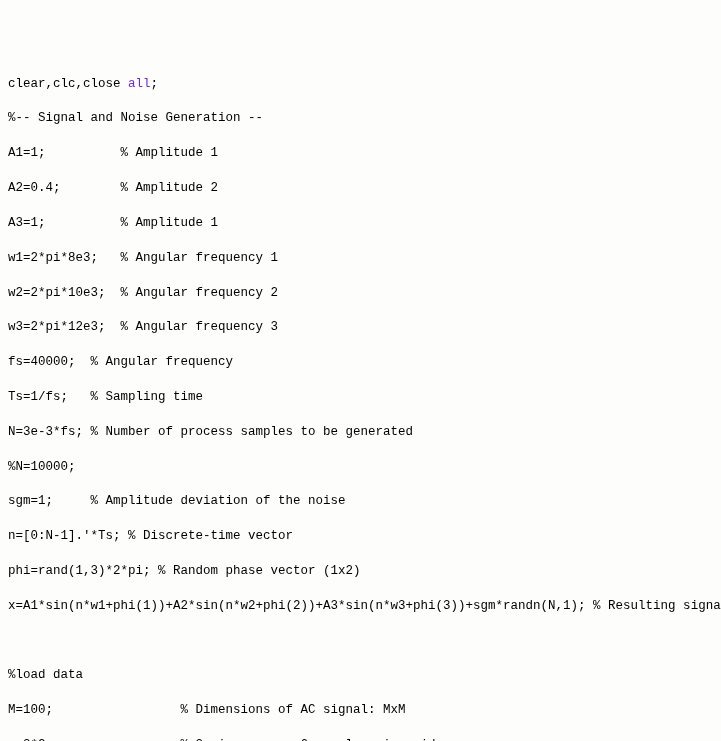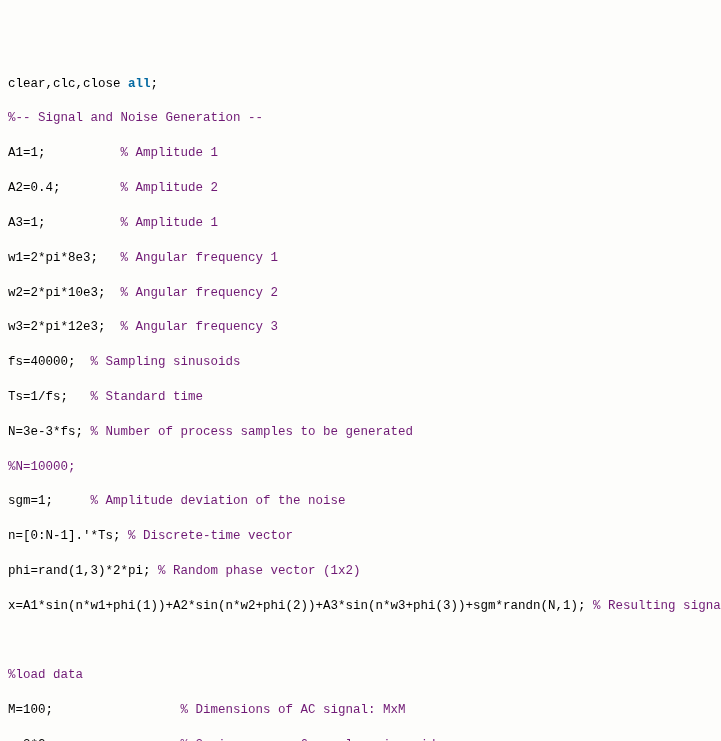--- a/index.html
+++ b/index.html
@@ -7,40 +7,40 @@
     padding: 6px 8px;
     background: #fdfdfb;
     font-family: Consolas, "Courier New", monospace;
     font-size: 12.5px;
     line-height: 17.4px;
     color: #000;
     white-space: pre;
     width: 721px;
     box-sizing: border-box;
   }
-  .comment { color: #701a75; }
-  .keyword { color: #0369a1; font-weight: bold; }
+  .comment { color: #000000; }
+  .keyword { color: #6d28d9; }
   span[data-bind] { white-space: pre; }
   .ln { display: block; }
 </style>
 </head>
 <body>
 
 
 
 <div class="ln"><span data-bind="lines.l1a">clear,clc,close </span><span class="keyword" data-bind="lines.l1b">all</span><span data-bind="lines.l1c">;</span></div>
 <div class="ln"><span class="comment" data-bind="lines.l2">%-- Signal and Noise Generation --</span></div>
 <div class="ln"><span data-bind="lines.l3a">A1=1;          </span><span class="comment" data-bind="lines.l3b">% Amplitude 1</span></div>
 <div class="ln"><span data-bind="lines.l4a">A2=0.4;        </span><span class="comment" data-bind="lines.l4b">% Amplitude 2</span></div>
 <div class="ln"><span data-bind="lines.l5a">A3=1;          </span><span class="comment" data-bind="lines.l5b">% Amplitude 1</span></div>
 <div class="ln"><span data-bind="lines.l6a">w1=2*pi*8e3;   </span><span class="comment" data-bind="lines.l6b">% Angular frequency 1</span></div>
 <div class="ln"><span data-bind="lines.l7a">w2=2*pi*10e3;  </span><span class="comment" data-bind="lines.l7b">% Angular frequency 2</span></div>
 <div class="ln"><span data-bind="lines.l8a">w3=2*pi*12e3;  </span><span class="comment" data-bind="lines.l8b">% Angular frequency 3</span></div>
-<div class="ln"><span data-bind="lines.l9a">fs=40000;  </span><span class="comment" data-bind="lines.l9b">% Sampling sinusoids</span></div>
-<div class="ln"><span data-bind="lines.l10a">Ts=1/fs;   </span><span class="comment" data-bind="lines.l10b">% Standard time</span></div>
+<div class="ln"><span data-bind="lines.l9a">fs=40000;  </span><span class="comment" data-bind="lines.l9b">% Angular frequency</span></div>
+<div class="ln"><span data-bind="lines.l10a">Ts=1/fs;   </span><span class="comment" data-bind="lines.l10b">% Sampling time</span></div>
 <div class="ln"><span data-bind="lines.l11a">N=3e-3*fs; </span><span class="comment" data-bind="lines.l11b">% Number of process samples to be generated</span></div>
 <div class="ln"><span class="comment" data-bind="lines.l12">%N=10000;</span></div>
 <div class="ln"><span data-bind="lines.l13a">sgm=1;     </span><span class="comment" data-bind="lines.l13b">% Amplitude deviation of the noise</span></div>
 <div class="ln"><span data-bind="lines.l14a">n=[0:N-1].'*Ts; </span><span class="comment" data-bind="lines.l14b">% Discrete-time vector</span></div>
 <div class="ln"><span data-bind="lines.l15a">phi=rand(1,3)*2*pi; </span><span class="comment" data-bind="lines.l15b">% Random phase vector (1x2)</span></div>
 <div class="ln"><span data-bind="lines.l16a">x=A1*sin(n*w1+phi(1))+A2*sin(n*w2+phi(2))+A3*sin(n*w3+phi(3))+sgm*randn(N,1); </span><span class="comment" data-bind="lines.l16b">% Resulting signal</span></div>
 <div class="ln"><span data-bind="lines.l17"> </span></div>
 <div class="ln"><span class="comment" data-bind="lines.l18">%load data</span></div>
 <div class="ln"><span data-bind="lines.l19a">M=100;                 </span><span class="comment" data-bind="lines.l19b">% Dimensions of AC signal: MxM</span></div>
 <div class="ln"><span data-bind="lines.l20a">p=3*2;                 </span><span class="comment" data-bind="lines.l20b">% 3 sinewaves = 6 complex sinusoids</span></div>

